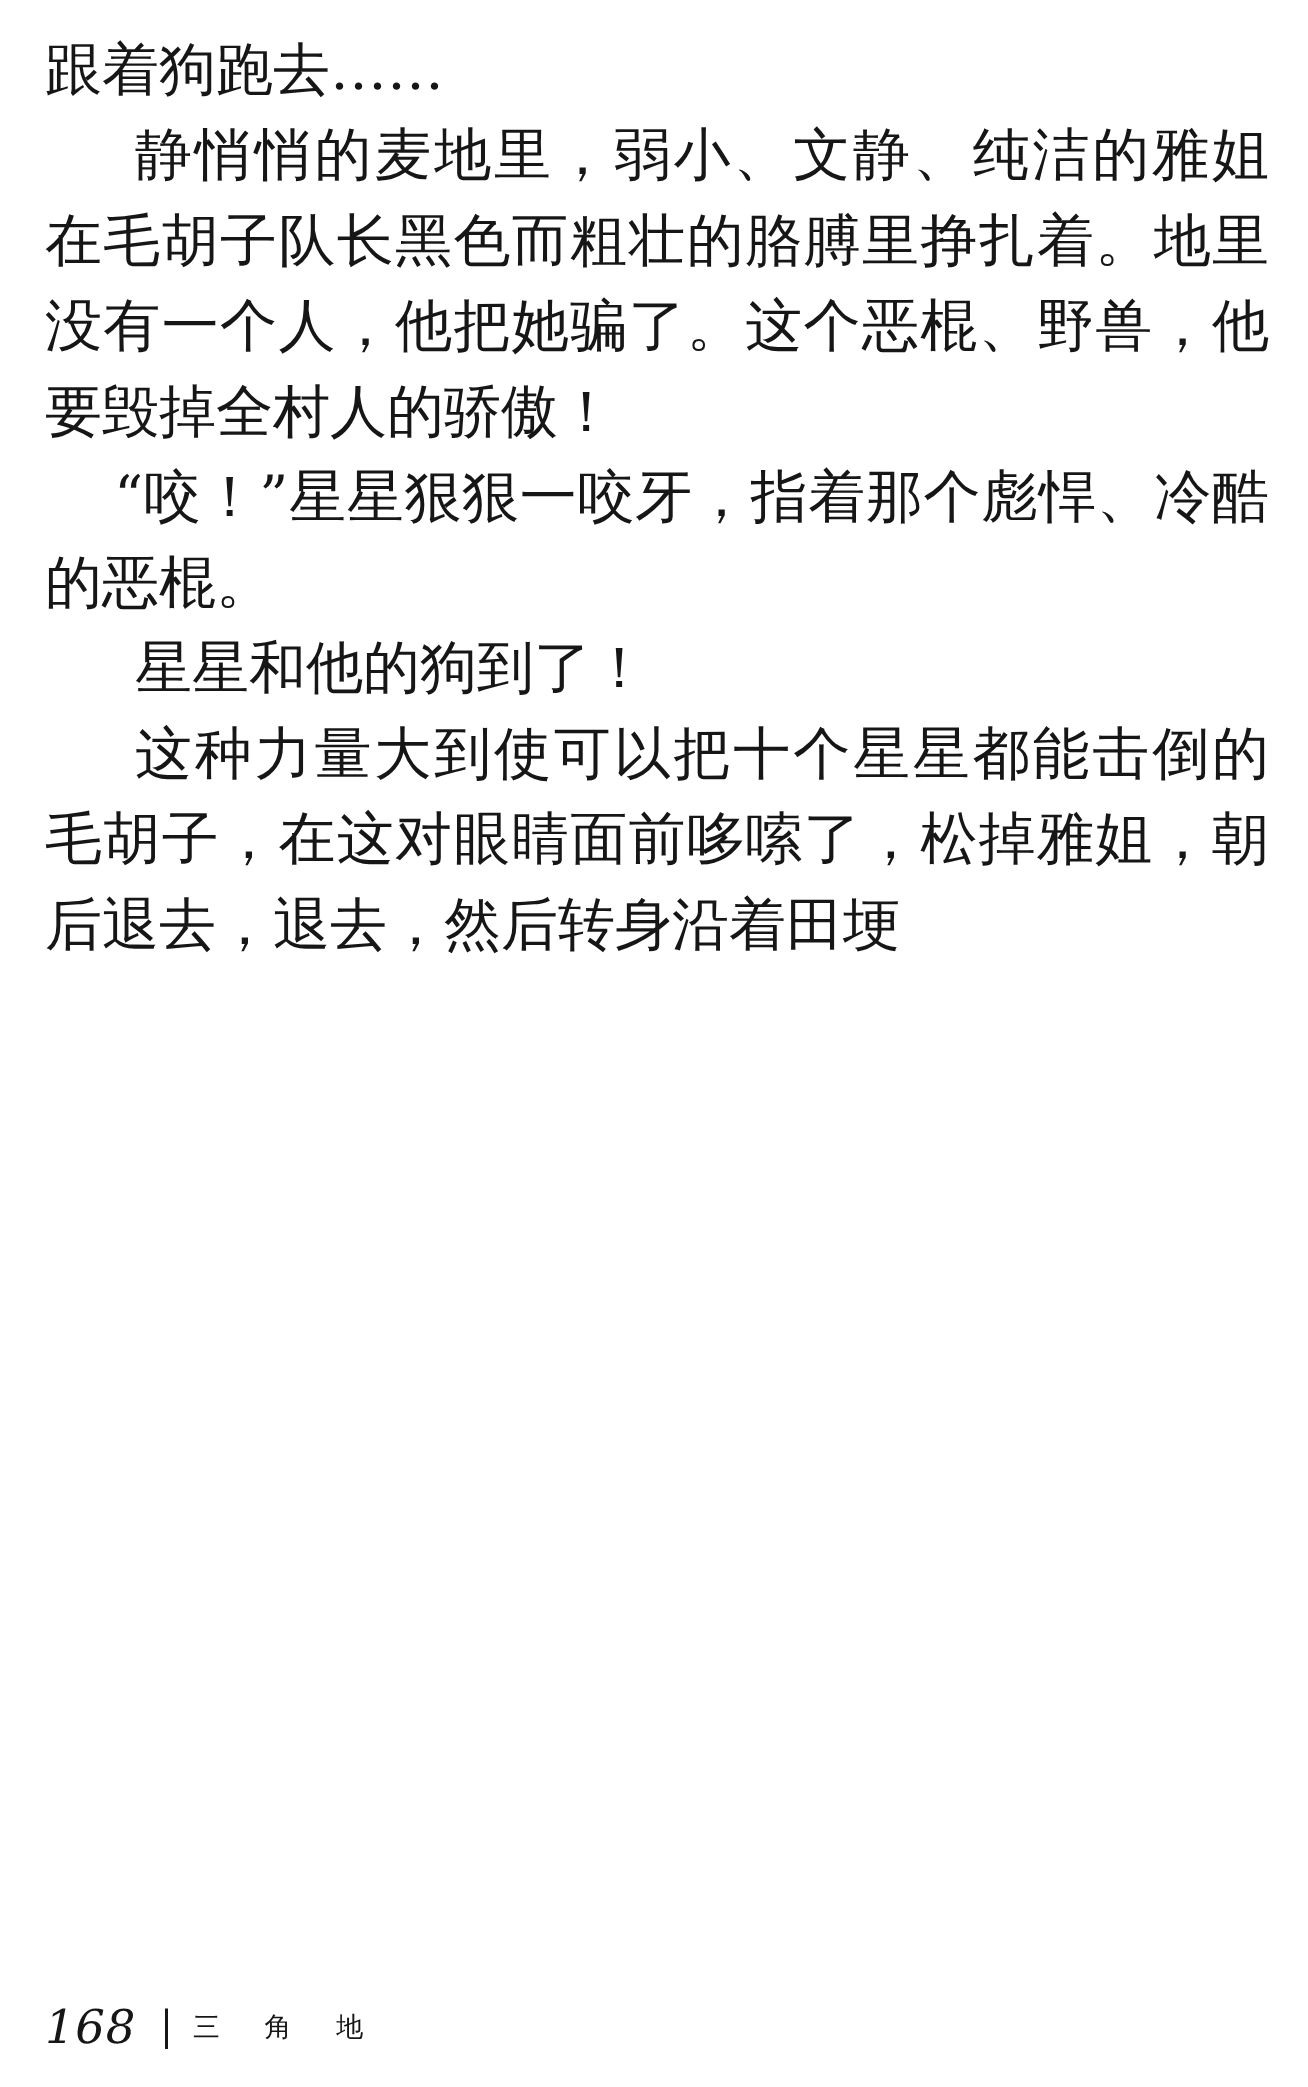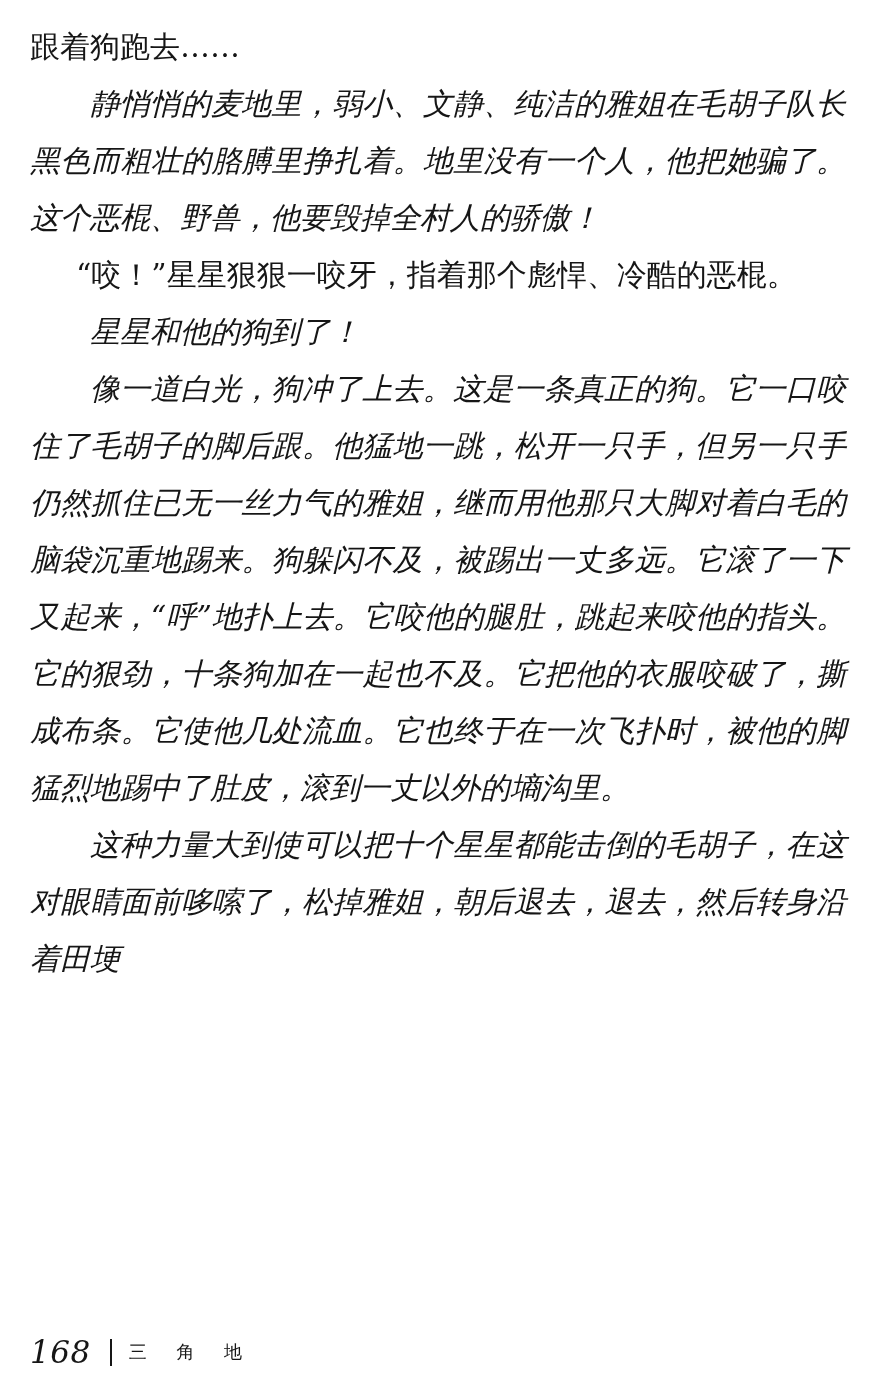--- a/index.html
+++ b/index.html
@@ -25,35 +25,34 @@
   }
 
   #textblock {
     position: absolute;
     left: 30px;
     top: 18px;
     width: 816px;
   }
 
   .para {
-    font-size: 30px;
+    font-size: 38px;
     line-height: 57px;
     text-align: justify;
     text-justify: inter-character;
     text-align-last: left;
     margin: 0;
     letter-spacing: 0px;
     word-break: break-all;
     font-family: "DejaVu Serif", "Liberation Serif", serif;
     color: #161616;
   }
 
   .para.indent {
     text-indent: 60px;
-    font-style: italic;
   }
 
   .para.noindent {
     text-indent: 0;
   }
 
   
   .para.quote-indent {
     text-indent: 46px;
   }
@@ -96,21 +95,20 @@
 </head>
 <body>
 
 <div id="page">
 
   <div id="textblock">
     <p class="para noindent">跟着狗跑去……</p>
     <p class="para indent">静悄悄的麦地里，弱小、文静、纯洁的雅姐在毛胡子队长黑色而粗壮的胳膊里挣扎着。地里没有一个人，他把她骗了。这个恶棍、野兽，他要毁掉全村人的骄傲！</p>
     <p class="para quote-indent">“咬！”星星狠狠一咬牙，指着那个彪悍、冷酷的恶棍。</p>
     <p class="para indent">星星和他的狗到了！</p>
-    <p class="para indent">像一道白光，狗冲了上去。这是一条真正的狗。它一口咬住了毛胡子的脚后跟。他猛地一跳，松开一只手，但另一只手仍然抓住已无一丝力气的雅姐，继而用他那只大脚对着白毛的脑袋沉重地踢来。狗躲闪不及，被踢出一丈多远。它滚了一下又起来，“呼”地扑上去。它咬他的腿肚，跳起来咬他的指头。它的狠劲，十条狗加在一起也不及。它把他的衣服咬破了，撕成布条。它使他几处流血。它也终于在一次飞扑时，被他的脚猛烈地踢中了肚皮，滚到一丈以外的墒沟里。</p>
     <p class="para indent">这种力量大到使可以把十个星星都能击倒的毛胡子，在这对眼睛面前哆嗦了，松掉雅姐，朝后退去，退去，然后转身沿着田埂</p>
   </div>
 
   <div id="footer">
     <span class="pageno">168</span>
     <span class="rule"></span>
     <span class="chaptitle">三 角 地</span>
   </div>
 
 </div>

